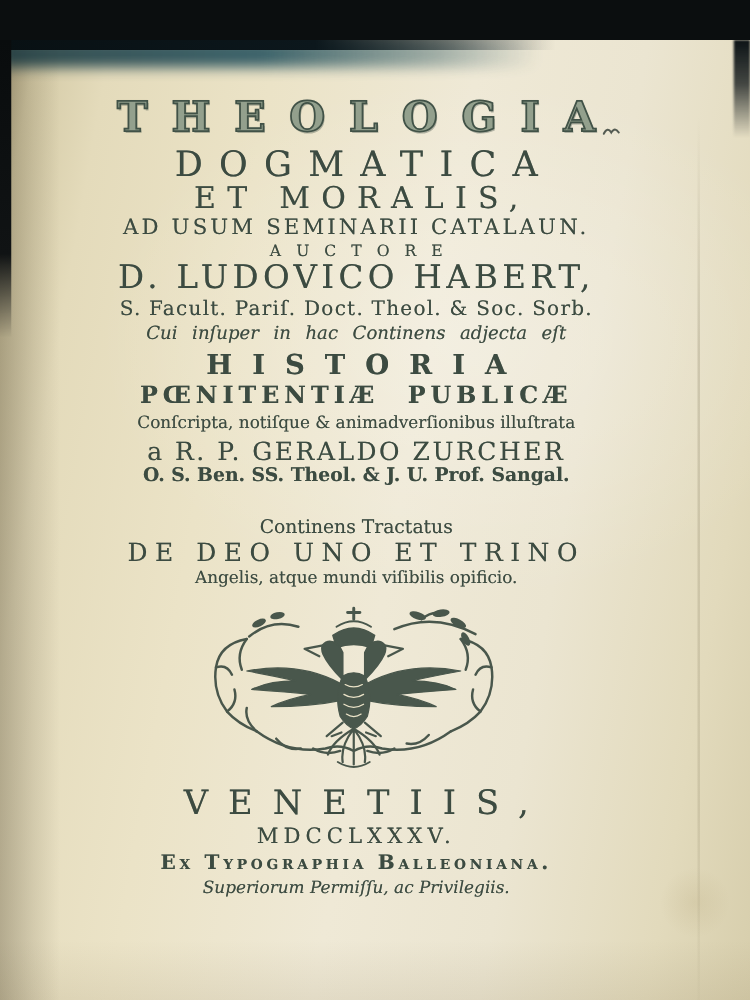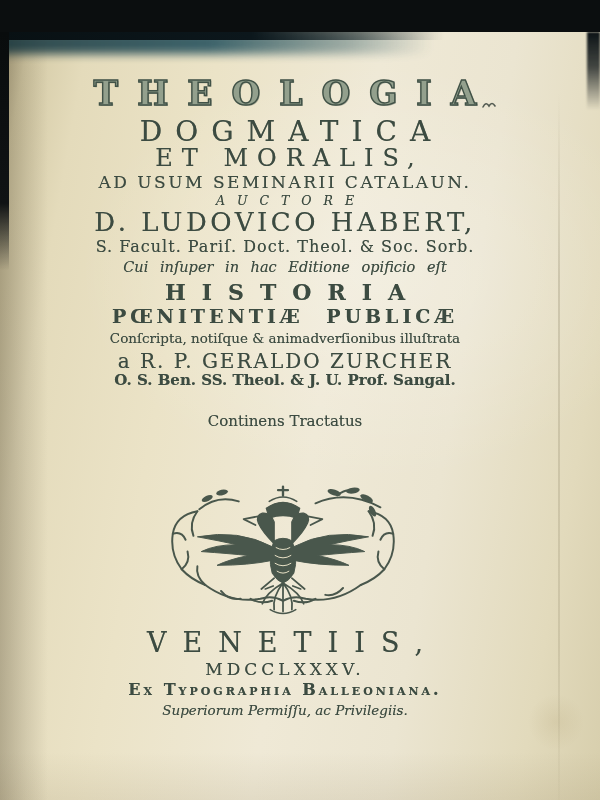--- a/index.html
+++ b/index.html
@@ -35,21 +35,21 @@
   
   .tp-line { position:absolute; left:15px; width:540px; text-align:center;
     color:#3c4b41; line-height:1.05; text-shadow:0 0 0.5px rgba(60,75,65,0.55); white-space:nowrap; }
 
   .l-theologia { top:45px; font-size:33px; font-weight:700; letter-spacing:19px; text-indent:19px;
     color:#93a08d; -webkit-text-stroke:1.4px #415247;
     text-shadow:0 0 1px rgba(62,78,68,0.8), 1px 1px 0 rgba(62,78,68,0.35); }
   .l-dogmatica  { top:85px;  font-size:28px; letter-spacing:13px; text-indent:13px; }
   .l-moralis    { top:114px; font-size:24px; letter-spacing:9px;  text-indent:9px; }
   .l-usum       { top:142px; font-size:17px; letter-spacing:2.5px; }
-  .l-auctore    { top:162px; font-size:12.5px; font-style:italic; letter-spacing:12px; text-indent:12px; }
+  .l-auctore    { top:162px; font-size:12.5px; letter-spacing:12px; text-indent:12px; }
   .l-habert     { top:177px; font-size:26px; letter-spacing:3.5px; }
   .l-facult     { top:207px; font-size:16px; letter-spacing:1px; }
   .l-cui        { top:228px; font-size:14.5px; font-style:italic; word-spacing:7px; }
   .l-historia   { top:249px; font-size:22px; font-weight:700; letter-spacing:16px; text-indent:16px; }
   .l-poenit     { top:275px; font-size:19px; font-weight:700; letter-spacing:4px; word-spacing:12px; }
   .l-conscripta { top:299px; font-size:13.5px; }
   .l-geraldo    { top:319px; font-size:20px; letter-spacing:2px; }
   .l-osben      { top:341px; font-size:15px;font-weight:bold; }
   .l-tomus      { top:361px; font-size:14px; font-style:italic; font-weight:700; letter-spacing:10px; text-indent:10px; }
   .l-continens  { top:382px; font-size:15px; }
@@ -80,27 +80,29 @@
       </svg>
   </div>
 
   <div class="tp-line l-theologia">THEOLOGIA</div>
   <div class="tp-line l-dogmatica">DOGMATICA</div>
   <div class="tp-line l-moralis">ET MORALIS,</div>
   <div class="tp-line l-usum">AD USUM SEMINARII CATALAUN.</div>
   <div class="tp-line l-auctore">AUCTORE</div>
   <div class="tp-line l-habert">D. LUDOVICO HABERT,</div>
   <div class="tp-line l-facult">S. Facult. Pariſ. Doct. Theol. &amp; Soc. Sorb.</div>
-  <div class="tp-line l-cui">Cui inſuper in hac Editione opificio eſt</div>
+  <div class="tp-line l-cui">Cui inſuper in hac Continens adjecta eſt</div>
   <div class="tp-line l-historia">HISTORIA</div>
   <div class="tp-line l-poenit">PŒNITENTIÆ PUBLICÆ</div>
   <div class="tp-line l-conscripta">Conſcripta, notiſque &amp; animadverſionibus illuſtrata</div>
   <div class="tp-line l-geraldo">a R. P. GERALDO ZURCHER</div>
   <div class="tp-line l-osben">O. S. Ben. SS. Theol. &amp; J. U. Prof. Sangal.</div>
   <div class="tp-line l-continens">Continens Tractatus</div>
+  <div class="tp-line l-dedeo">DE DEO UNO ET TRINO</div>
+  <div class="tp-line l-angelis">Angelis, atque mundi viſibilis opificio.</div>
 
   <div class="device">
     <svg viewBox="0 0 250 150" aria-hidden="true">
       <g stroke="#3c4b41" fill="none" stroke-width="2" stroke-linecap="round" stroke-linejoin="round">
 
         <path d="M38 30 Q16 34 13 53 Q10 73 22 89 Q31 99 46 105"></path>
         <path d="M38 30 Q29 42 34 55"></path>
         <path d="M13 53 Q22 50 26 59"></path>
         <path d="M22 89 Q31 82 28 71"></path>
         <path d="M46 105 Q36 96 38 86"></path>

